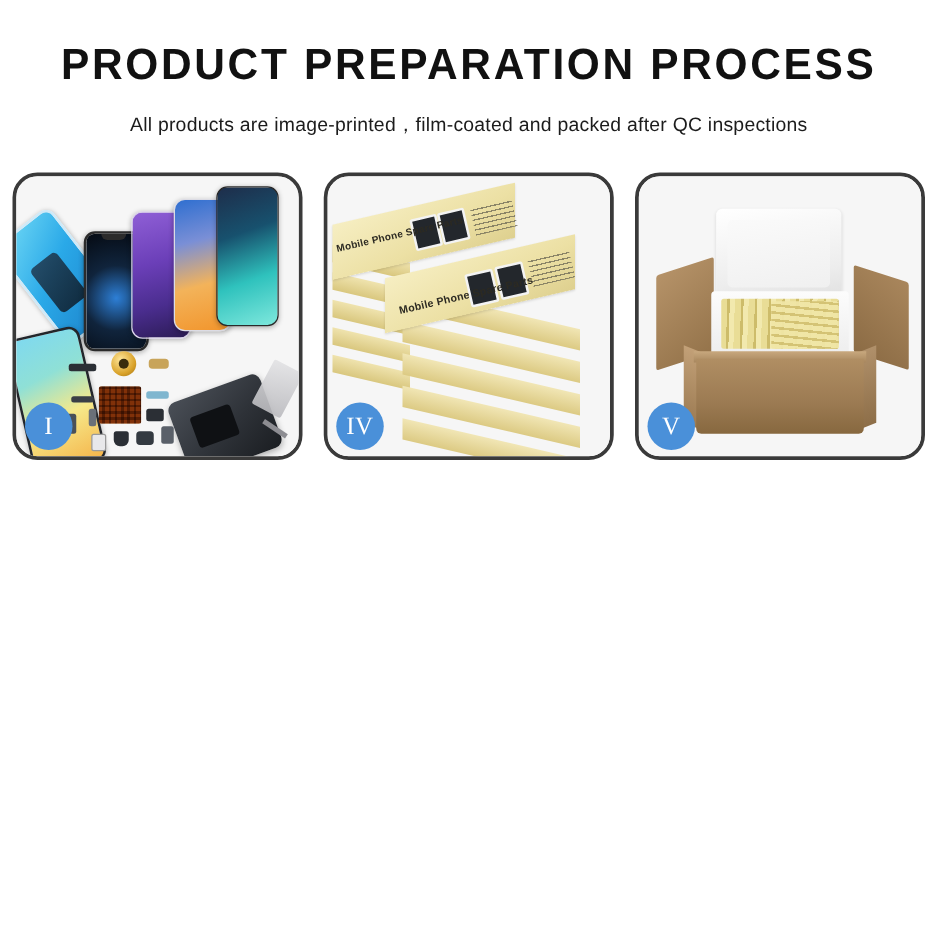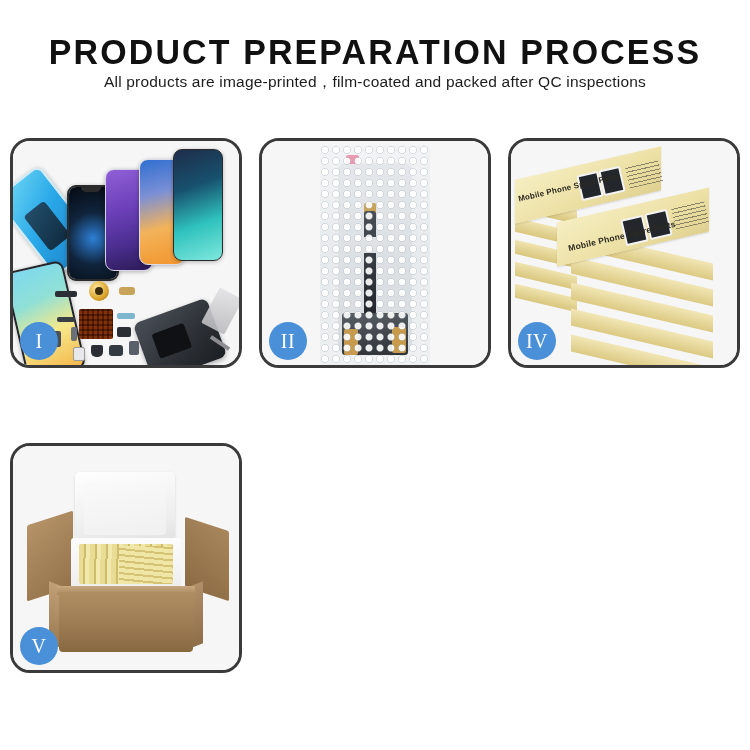--- a/index.html
+++ b/index.html
@@ -11,21 +11,21 @@
     position:relative;
   }
   
   .header{text-align:center;padding-top:34px;}
   .title{
     font-size:35px;font-weight:bold;color:#111111;
     letter-spacing:2.2px;line-height:1.05;
     white-space:nowrap;transform:scaleX(0.97);
   }
   .subtitle{
-    font-size:15.5px;color:#1c1c1c;margin-top:1px;
+    font-size:15.5px;color:#1c1c1c;margin-top:19px;
     letter-spacing:.2px;white-space:nowrap;
   }
   
   .grid{
     position:absolute;left:10px;top:138px;
     width:730px;
     display:grid;
     grid-template-columns:repeat(3,232px);
     grid-template-rows:repeat(2,230px);
     column-gap:17px;row-gap:75px;
@@ -267,36 +267,20 @@
       <div class="pt h"></div>
       <div class="pt i"></div>
       <div class="pt j"></div>
       <div class="pt k"></div>
       <div class="p1-tweez"></div>
       <div class="p1-tweez2"></div>
     </div>
     <div class="badge">I</div>
   </div>
 
-  <div class="panel">
-    <div class="stage">
-      <div class="p2-bag">
-        <div class="p2-panel"></div>
-        <div class="p2-gold"></div>
-        <div class="p2-flex"></div>
-        <div class="p2-conn"></div>
-        <div class="p2-base"></div>
-        <div class="p2-tabL"></div>
-        <div class="p2-tabR"></div>
-        <div class="p2-pink"></div>
-        <div class="p2-bub"></div>
-      </div>
-    </div>
-    <div class="badge">II</div>
-  </div>
 
 
   <div class="panel">
     <div class="stage">
       <div class="p4-sideL1"></div>
       <div class="p4-sideL2"></div>
       <div class="p4-sideL3"></div>
       <div class="p4-sideL4"></div>
       <div class="p4-sideL5"></div>
       <div class="p4-frontR1"></div>

